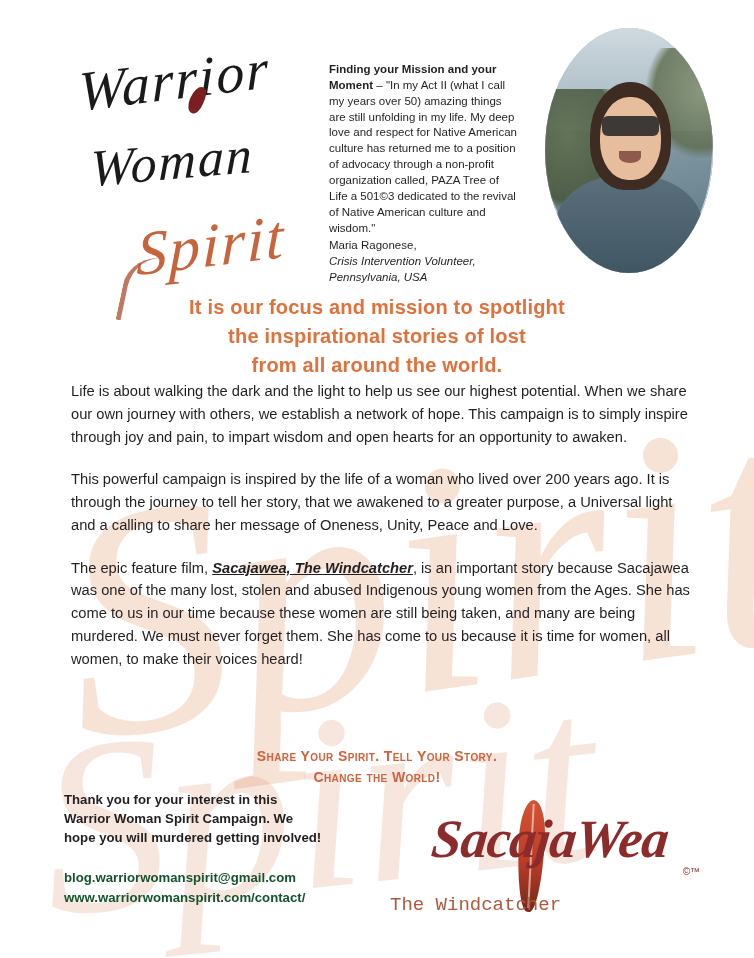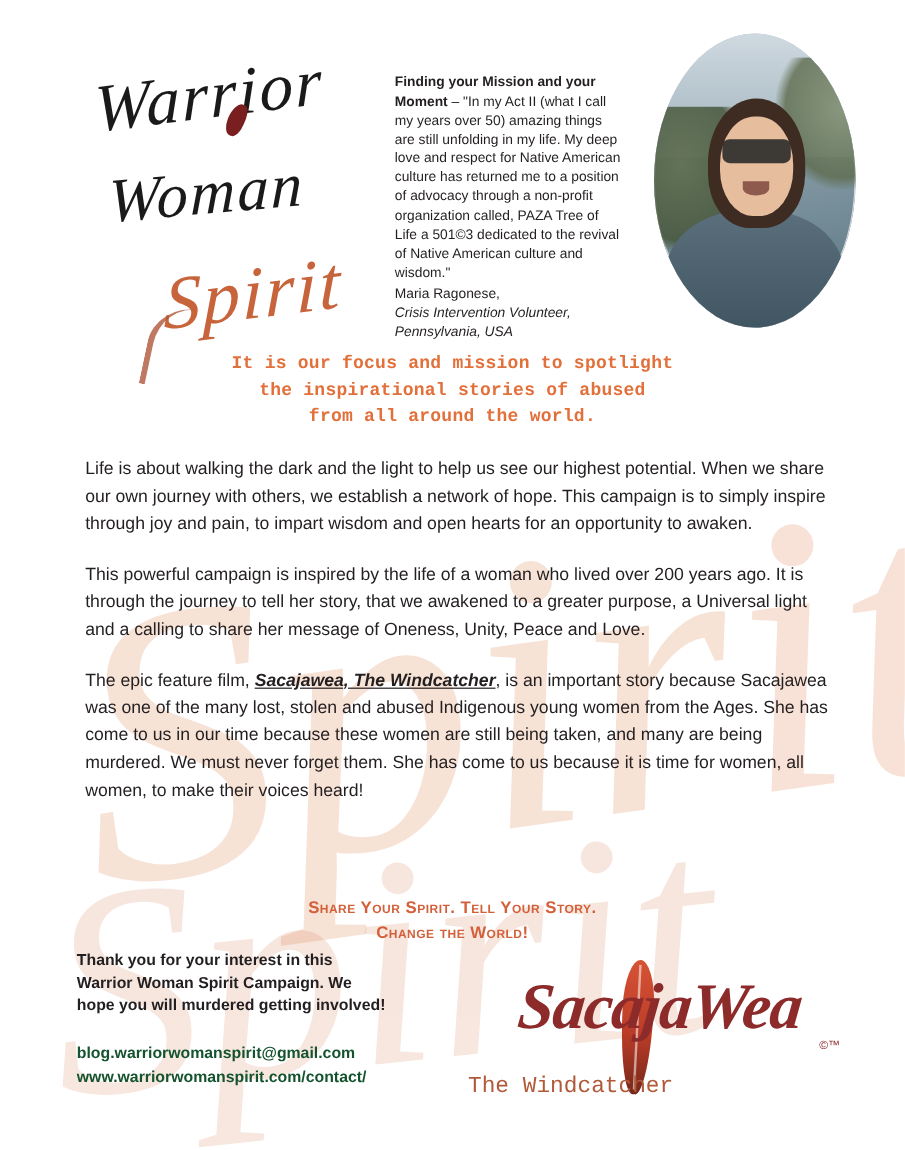--- a/index.html
+++ b/index.html
@@ -178,24 +178,23 @@
   }
 
   
   .mission {
     position: absolute;
     left: 0; top: 293px;
     width: 754px;
     text-align: center;
     color: #e2703a;
     font-weight: bold;
-    font-size: 15px;
+    font-size: 20px;
     line-height: 1.45;
     letter-spacing: .2px;
-    font-family: Liberation Mono, monospace;
   }
 
   
   .body-copy {
     position: absolute;
     left: 71px;
     top: 380px;
     width: 620px;
     font-size: 14.7px;
     line-height: 1.55;
@@ -331,21 +330,21 @@
       <div class="body"></div>
       <div class="hair"></div>
       <div class="face"></div>
       <div class="glasses"></div>
       <div class="smile"></div>
     </div>
   </div>
 
   <div class="mission">
     <div>It is our focus and mission to spotlight</div>
-    <div>the inspirational  stories  of abused</div>
+    <div>the inspirational  stories  of lost</div>
     <div>from all around the world.</div>
   </div>
 
   <div class="body-copy">
     <p>Life is about walking the dark and the light to help us see our highest potential. When we share our own journey with others, we establish a network of hope. This campaign is to simply inspire through joy and pain, to impart wisdom and open hearts for an opportunity to awaken.</p>
     <p>This powerful campaign is inspired by the life of a woman who lived over 200 years ago. It is through the journey to tell her story, that we awakened to a greater purpose, a Universal light and a calling to share her message of Oneness, Unity, Peace and Love.</p>
     <p><span>The epic feature film, </span><span class="film-title">Sacajawea, The Windcatcher</span><span>, is an important story because Sacajawea was one of the many lost, stolen and abused Indigenous young women from the Ages. She has come to us in our time because these women are still being taken, and many are being murdered. We must never forget them. She has come to us because it is time for women, all women, to make their voices heard!</span></p>
   </div>
 
   <div class="tagline">

